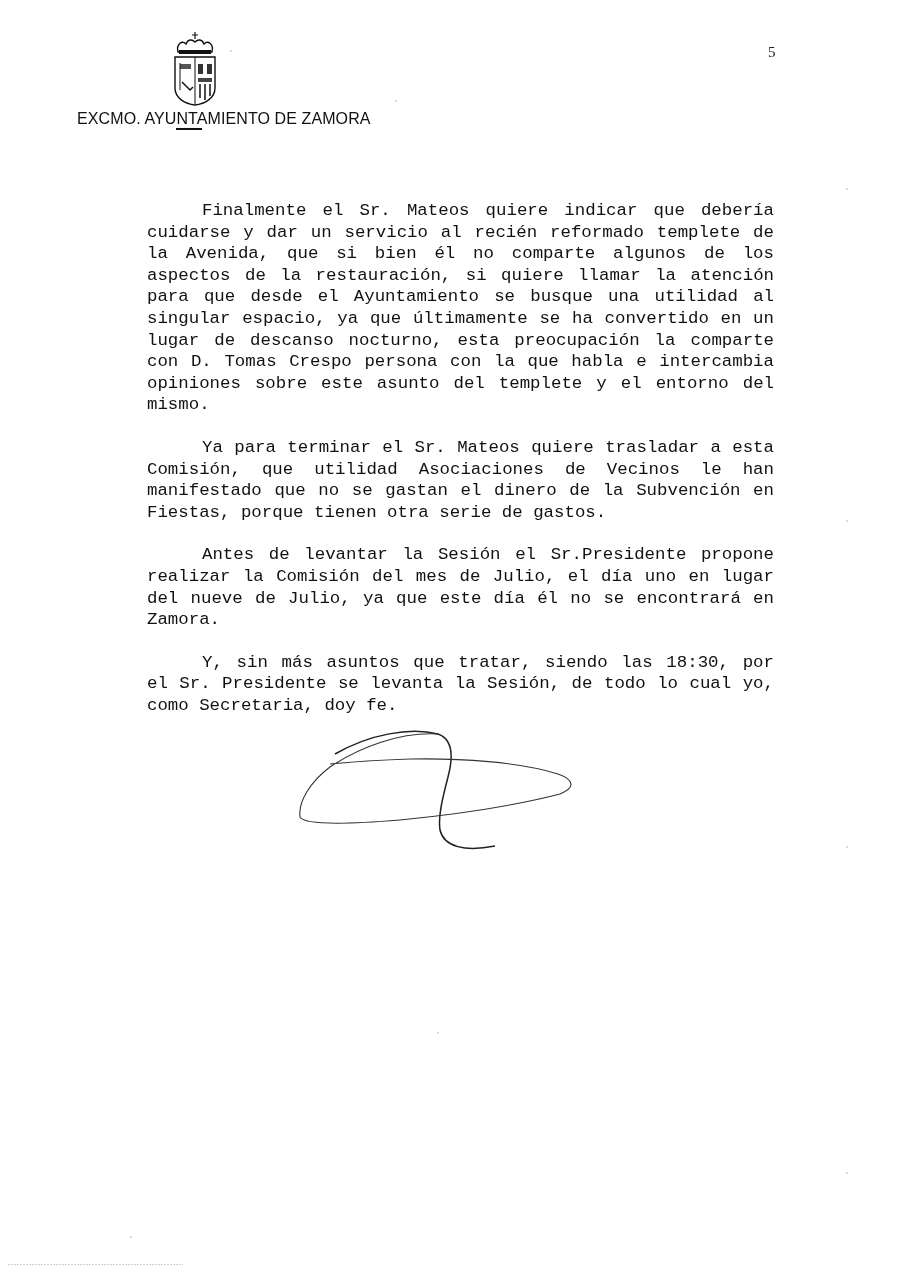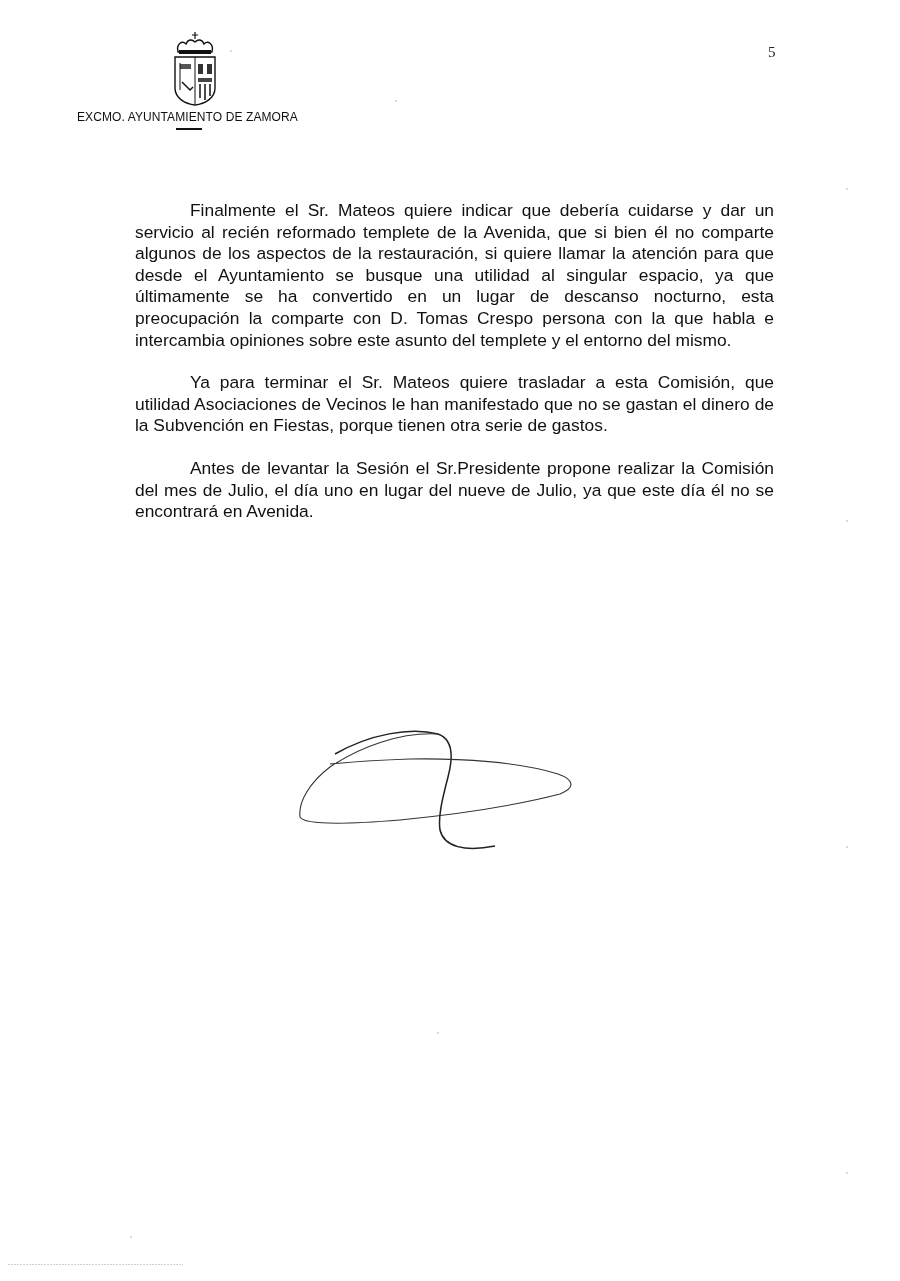--- a/index.html
+++ b/index.html
@@ -19,21 +19,21 @@
       position: absolute;
       left: 170px;
       top: 30px;
       width: 50px;
       height: 76px;
     }
     .institution {
       position: absolute;
       left: 77px;
       top: 110px;
-      font-size: 12px;
+      font-size: 16px;
       letter-spacing: 0.1px;
       color: #111;
     }
     .inst-underline {
       position: absolute;
       left: 176px;
       top: 128px;
       width: 26px;
       height: 2px;
       background: #111;
@@ -49,22 +49,23 @@
     .body-text {
       position: absolute;
       left: 131px;
       top: 200px;
       width: 643px;
       font-size: 17.4px;
       line-height: 21.6px;
       text-align: justify;
     }
     .body-text p {
-      margin: 0 0 21px 4px;
+      margin: 0 0 21px 16px;
       text-indent: 55px;
+      font-family: Liberation Mono, monospace;
     }
     .signature {
       position: absolute;
       left: 290px;
       top: 722px;
       width: 300px;
       height: 140px;
     }
     .scan-line {
       position: absolute;
@@ -111,21 +112,22 @@
 </div>
 
 <div class="institution">EXCMO. AYUNTAMIENTO DE ZAMORA</div>
 <div class="inst-underline"></div>
 
 <div class="page-number">5</div>
 
 <div class="body-text">
   <p>Finalmente el Sr. Mateos quiere indicar que debería cuidarse y dar un servicio al recién reformado templete de la Avenida, que si bien él no comparte algunos de los aspectos de la restauración, si quiere llamar la atención para que desde el Ayuntamiento se busque una utilidad al singular espacio, ya que últimamente se ha convertido en un lugar de descanso nocturno, esta preocupación la comparte con D. Tomas Crespo persona con la que habla e intercambia opiniones sobre este asunto del templete y el entorno del mismo.</p>
   <p>Ya para terminar el Sr. Mateos quiere trasladar a esta Comisión, que utilidad Asociaciones de Vecinos le han manifestado que no se gastan el dinero de la Subvención en Fiestas, porque tienen otra serie de gastos.</p>
-  <p>Antes de levantar la Sesión el Sr.Presidente propone realizar la Comisión del mes de Julio, el día uno en lugar del nueve de Julio, ya que este día él no se encontrará en Avenida.</p>
+  <p>Antes de levantar la Sesión el Sr.Presidente propone realizar la Comisión del mes de Julio, el día uno en lugar del nueve de Julio, ya que este día él no se encontrará en Zamora.</p>
+  <p>Y, sin más asuntos que tratar, siendo las 18:30, por el Sr. Presidente se levanta la Sesión, de todo lo cual yo, como Secretaria, doy fe.</p>
 </div>
 
 <div class="signature">
   <svg width="300" height="140" viewBox="0 0 300 140">
 
     <path d="M45 32 C80 12 120 5 148 12 C165 18 162 40 158 55 C152 78 148 95 150 108 C154 125 175 130 205 124" fill="none" stroke="#222" stroke-width="1.5"></path>
 
     <path d="M148 12 C110 10 70 25 40 45 C20 60 8 80 10 95 C14 103 60 102 110 98 C160 93 220 85 270 72 C285 66 285 58 268 52 C230 40 170 36 120 37 C90 38 60 40 40 42" fill="none" stroke="#333" stroke-width="1.1"></path>
   </svg>
 </div>

